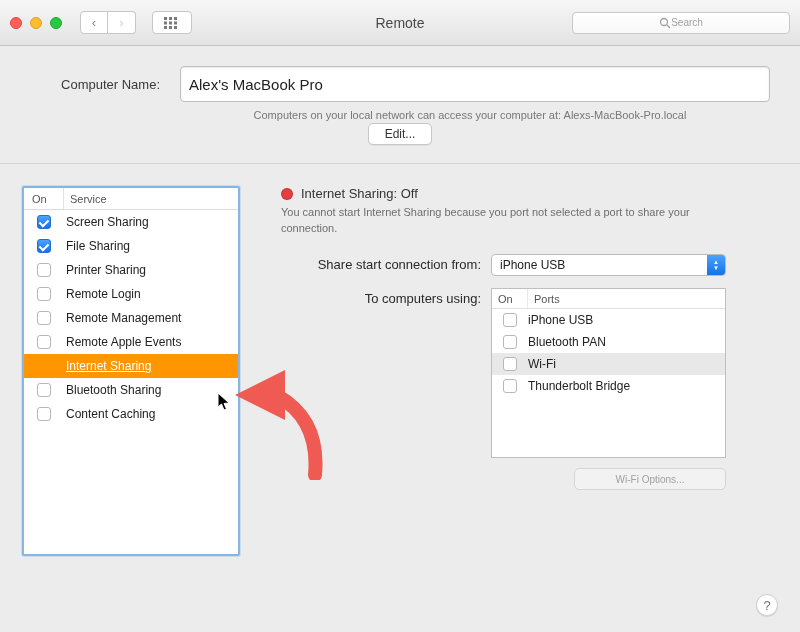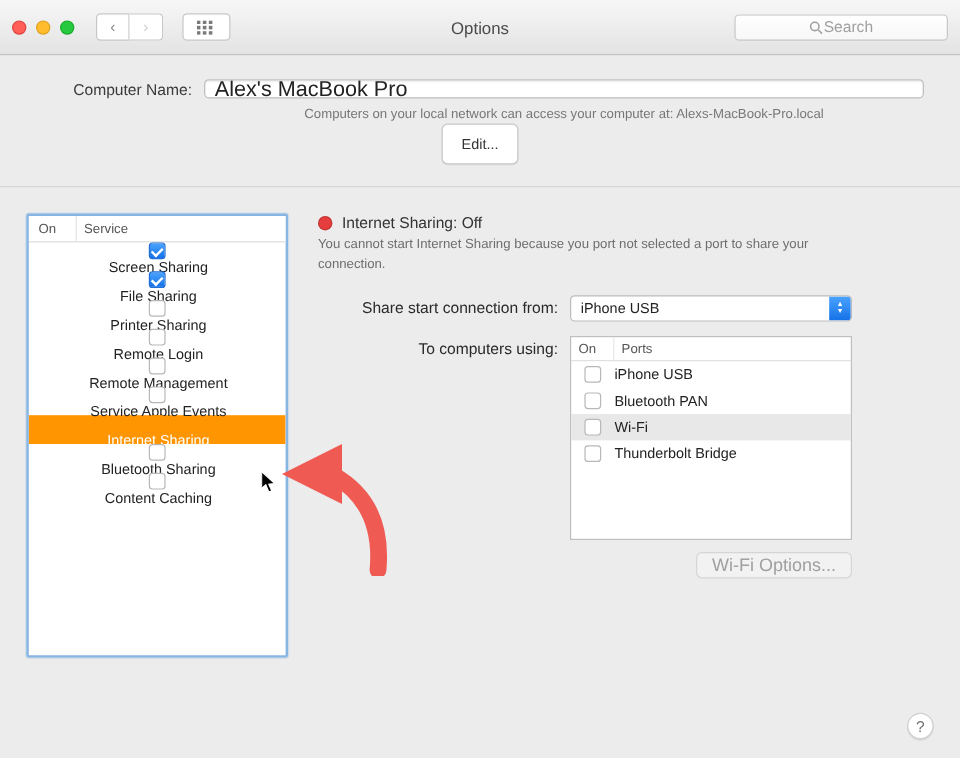--- a/index.html
+++ b/index.html
@@ -35,41 +35,41 @@
       display:flex;align-items:center;justify-content:center;
     }
     .grid-btn svg{color:#7a7a7a;}
 
     .title-label {
       position:absolute; left:0; right:0; text-align:center;
       font-size:14px; color:#4a4a4a; pointer-events:none;
     }
 
     .search-field {
-      margin-left:auto; width: 178px; height:22px;
+      margin-left:auto; width: 218px; height:22px;
       background:linear-gradient(#fff,#f7f7f7);
       border:1px solid #c9c9c9; border-radius:4px;
       display:flex; align-items:center; justify-content:center;
-      gap:0; color:#9f9f9f; font-size:13px;
+      gap:0; color:#9f9f9f; font-size:10px;
     }
 
     
     .name-block { padding: 20px 30px 18px; border-bottom:1px solid #d6d6d6;}
-    .name-row { display:flex; align-items:center; gap:10px; }
+    .name-row { display:flex; align-items:center; gap:20px; }
     .name-label { width: 130px; text-align:right; font-size:13px; color:#3a3a3a;}
     .name-input {
-      flex:1; height:16px; background:#fff;
+      flex:1; height:36px; background:#fff;
       border:1px solid #bfbfbf; border-radius:4px;
-      padding:0 8px; font-size:18px; color:#222;
+      padding:0 8px; font-size:15px; color:#222;
       box-shadow: inset 0 1px 2px rgba(0,0,0,.1);
     }
     .name-sub { display:flex; align-items:center; margin-top:6px;flex-direction:column; }
     .name-sub-text { font-size:11px; color:#777; line-height:1.4; margin-left:140px; flex:1; }
     .edit-btn {
-      width:64px; height:34px; background:#fff;
+      width:64px; height:22px; background:#fff;
       border:1px solid #c7c7c7; border-radius:5px;
       font-size:12px; color:#333;
       box-shadow: 0 1px 0 rgba(0,0,0,.05);
     }
 
     
     .main { display:flex; padding: 22px 22px 22px 22px; gap: 25px; }
 
     
     .services-box {
@@ -80,45 +80,45 @@
     }
     .svc-head {
       display:flex; height:22px; background:#fff;
       border-bottom:1px solid #dcdcdc; font-size:11px; color:#555;
     }
     .svc-head .on { width:40px; padding-left:8px; line-height:22px; border-right:1px solid #e3e3e3;}
     .svc-head .sv { flex:1; padding-left:6px; line-height:22px; }
 
     .svc-row {
       display:flex; align-items:center; height:24px;
-      font-size:12px; color:#222;flex-direction:column;
+      font-size:12px; color:#222;
     }
     .svc-row .cb {
       width:40px; display:flex; justify-content:center;
     }
     .cb-box {
       width:14px; height:14px; border-radius:3px;
       border:1px solid #b8b8b8; background:#fff;
       display:flex;align-items:center;justify-content:center;
     }
     .cb-box.checked {
       background:linear-gradient(#4aa3ff,#1572e8);
       border-color:#1f6fd6;
     }
     .cb-box.checked::after{
       content:""; width:7px; height:3.5px;
       border-left:2px solid #fff; border-bottom:2px solid #fff;
       transform:rotate(-45deg) translate(0px,-1px);
     }
-    .svc-row.selected { background:#ff9500; color:#fff; }
+    .svc-row.selected { background:#ff9500; color:#fff;text-decoration:underline; }
     .svc-row.selected .cb-box { border-color:#ff9500; background:#ff9500; }
     .svc-label { padding-left:2px; }
 
     
-    .detail { flex:1; font-size:13px; color:#333; }
+    .detail { flex:1; font-size:13px; color:#333;margin-left:16px; }
     .status-row { display:flex; align-items:center; gap:8px; margin-bottom:4px; }
     .status-dot { width:12px;height:12px;border-radius:50%; background:#e63e3e; box-shadow:inset 0 0 0 1px rgba(0,0,0,.15);}
     .status-text { font-size:13px; color:#333;}
     .status-desc { font-size:11px; color:#6e6e6e; line-height:1.4; margin-bottom:18px; max-width:460px;}
 
     .form-row { display:flex; align-items:flex-start; margin-bottom:12px; }
     .form-row .flabel { width:210px; text-align:right; font-size:13px; color:#2a2a2a; padding-top:3px; padding-right:10px; }
 
     .dropdown {
       flex:1; height:22px; max-width:235px;
@@ -143,23 +143,23 @@
       font-size:11px; color:#555;
     }
     .ports-head .on { width:36px; padding-left:6px; line-height:20px; border-right:1px solid #e8e8e8;}
     .ports-head .pt { flex:1; padding-left:6px; line-height:20px; }
     .port-row { display:flex; align-items:center; height:22px; font-size:12px; color:#222;}
     .port-row .cb { width:36px; display:flex; justify-content:center;}
     .port-row.wifi { background:#e8e8e8; }
 
     .wifi-opts {
       float:right; margin-top:10px;
-      width:130px; height:22px;
+      width:152px; height:22px;
       background:#f2f2f2; border:1px solid #d5d5d5; border-radius:5px;
-      font-size:15px; color:#a0a0a0;
+      font-size:10px; color:#a0a0a0;
     }
 
     
     .anno-arrow {
       position:absolute; left:220px; top:340px;
       pointer-events:none;
     }
 
     
     .cursor {
@@ -205,21 +205,21 @@
         <rect x="0" y="4.5" width="3" height="3"></rect>
           <rect x="5" y="4.5" width="3" height="3"></rect>
           <rect x="10" y="4.5" width="3" height="3"></rect>
         <rect x="0" y="9" width="3" height="3"></rect>
           <rect x="5" y="9" width="3" height="3"></rect>
           <rect x="10" y="9" width="3" height="3"></rect>
       </g>
     </svg>
   </div>
 
-  <div class="title-label">Options</div>
+  <div class="title-label">Remote</div>
 
   <div class="search-field">
     <svg width="12" height="12" viewBox="0 0 12 12">
       <circle cx="5" cy="5" r="3.5" fill="none" stroke="#9f9f9f" stroke-width="1.3"></circle>
       <line x1="8" y1="8" x2="11" y2="11" stroke="#9f9f9f" stroke-width="1.3"></line>
     </svg>
     <span>Search</span>
   </div>
 </div>
 
@@ -269,21 +269,21 @@
         <div class="svc-row">
           <div class="cb">
             <div class="cb-box"></div>
           </div>
           <div class="svc-label">Remote Management</div>
         </div>
         <div class="svc-row">
           <div class="cb">
             <div class="cb-box"></div>
           </div>
-          <div class="svc-label">Service Apple Events</div>
+          <div class="svc-label">Remote Apple Events</div>
         </div>
         <div class="svc-row selected">
           <div class="cb">
             <div class="cb-box"></div>
           </div>
           <div class="svc-label">Internet Sharing</div>
         </div>
         <div class="svc-row">
           <div class="cb">
             <div class="cb-box"></div>

